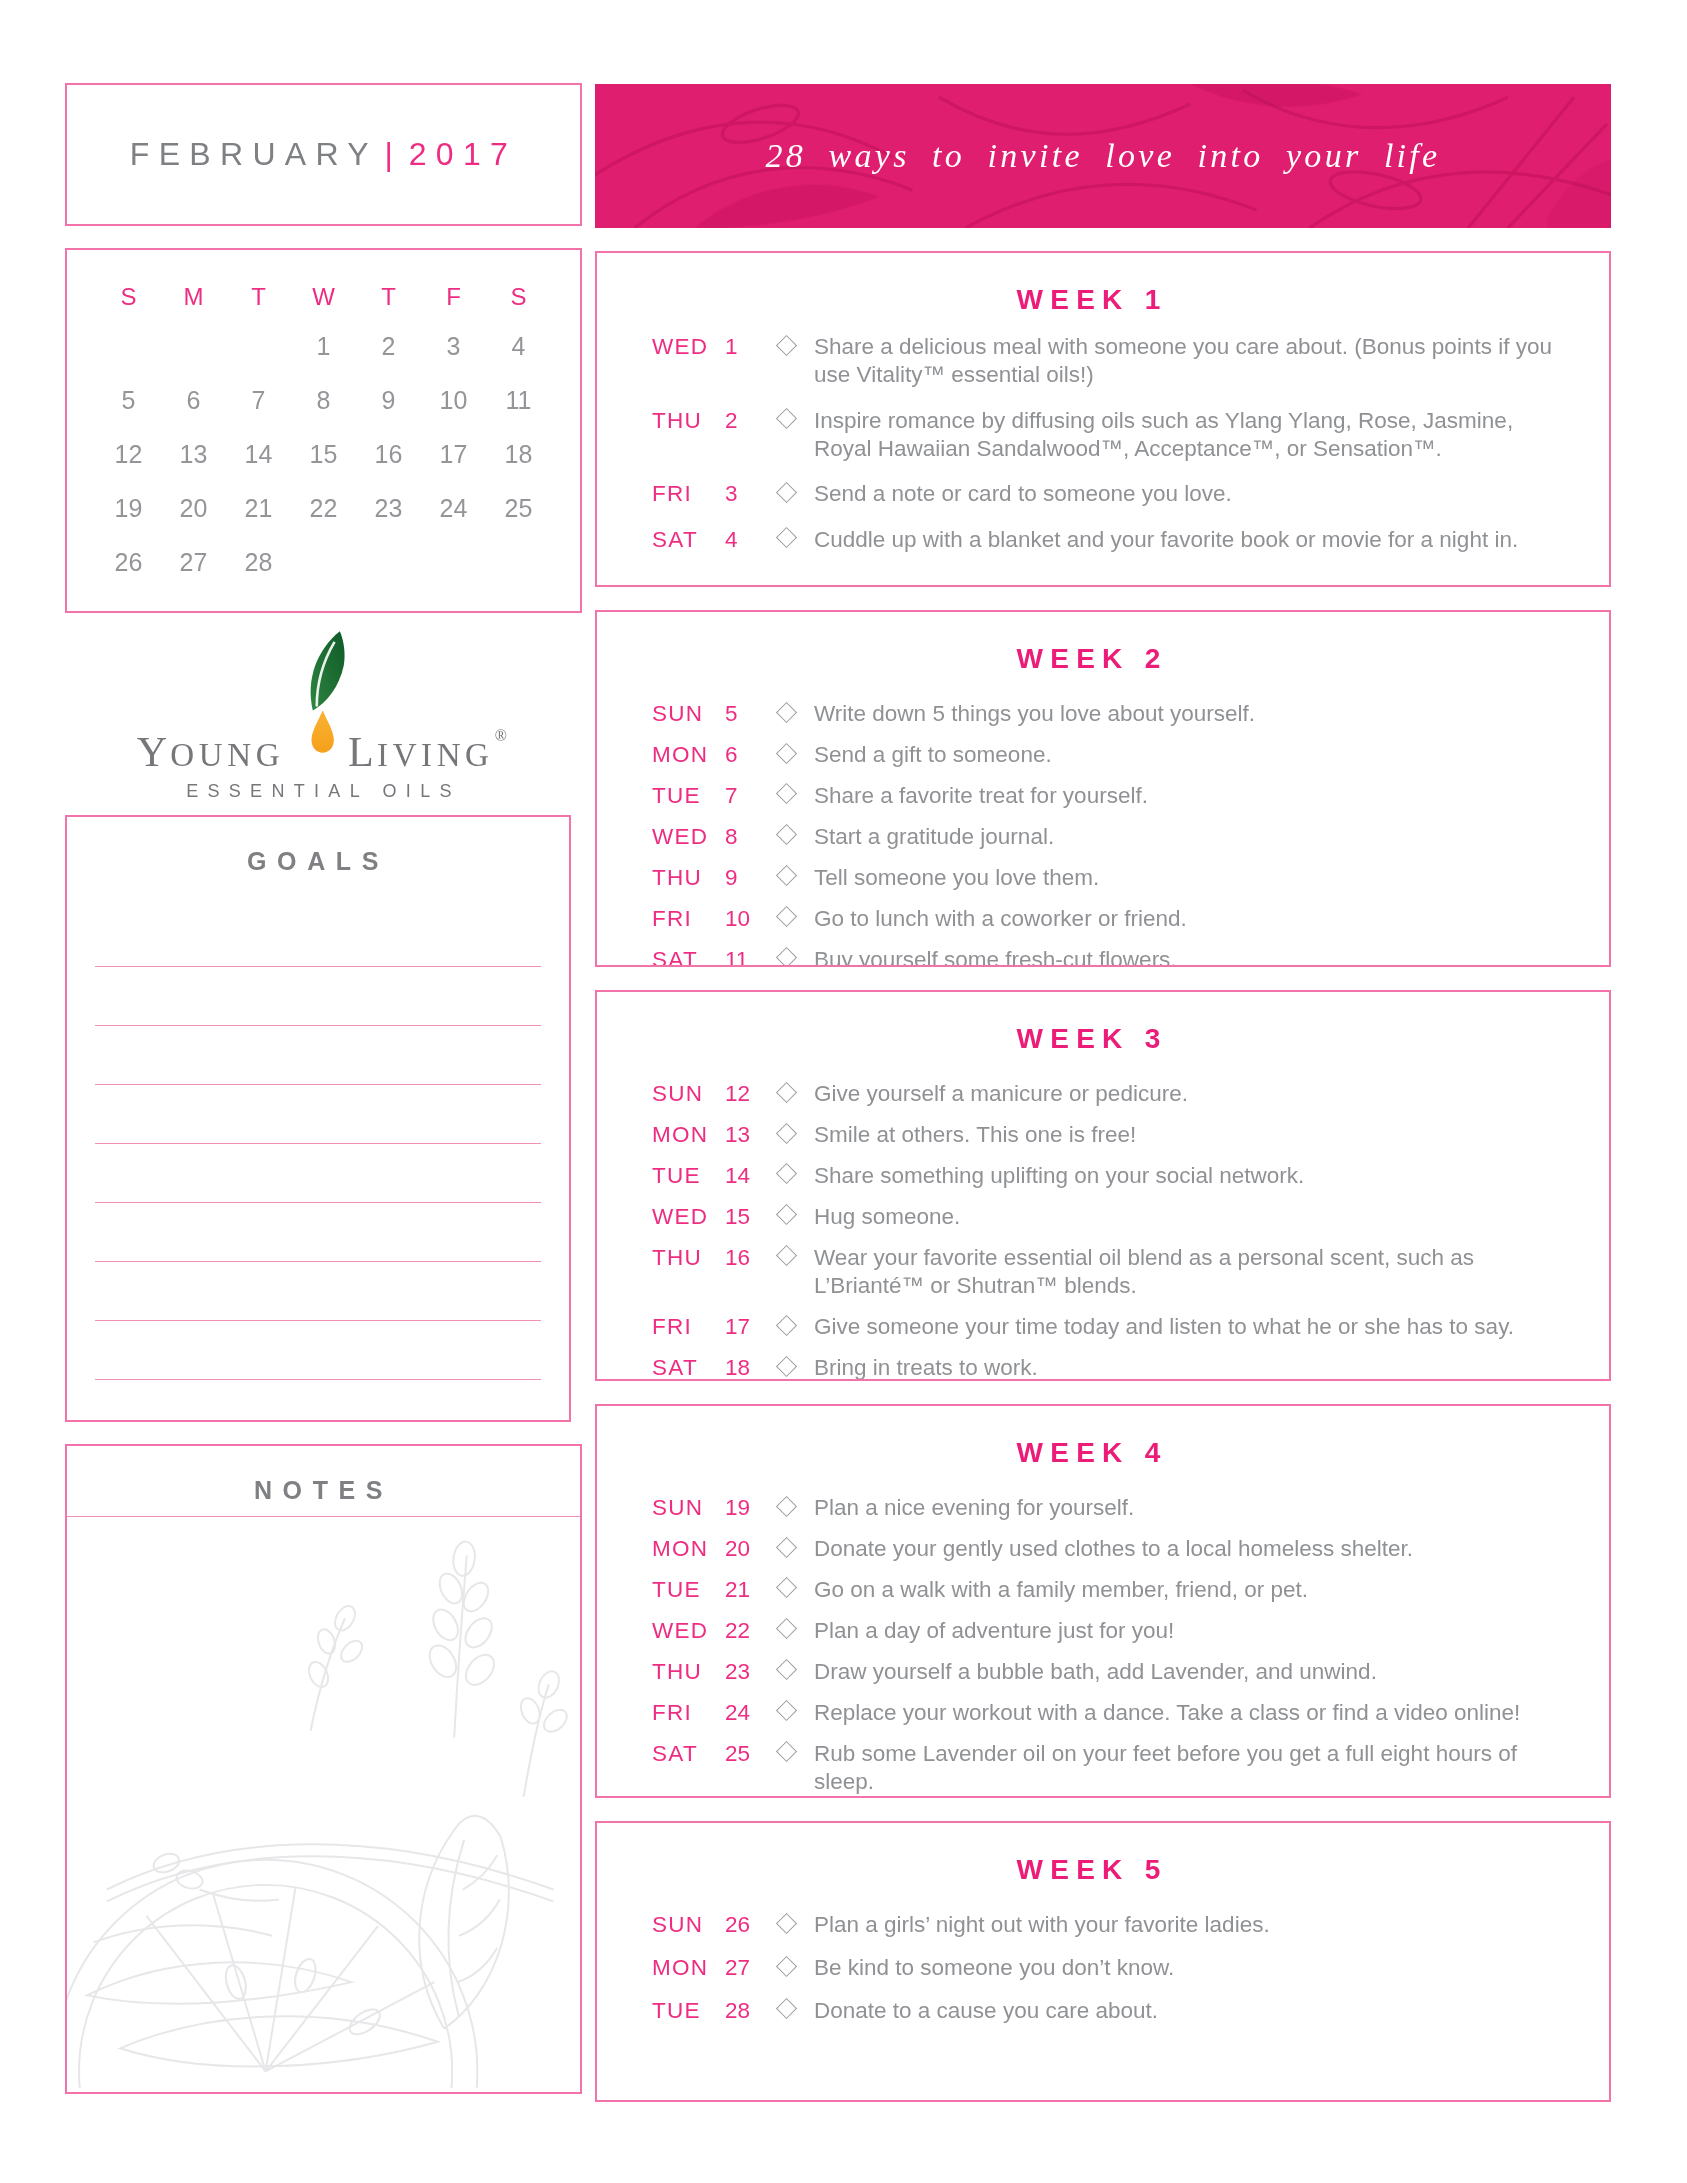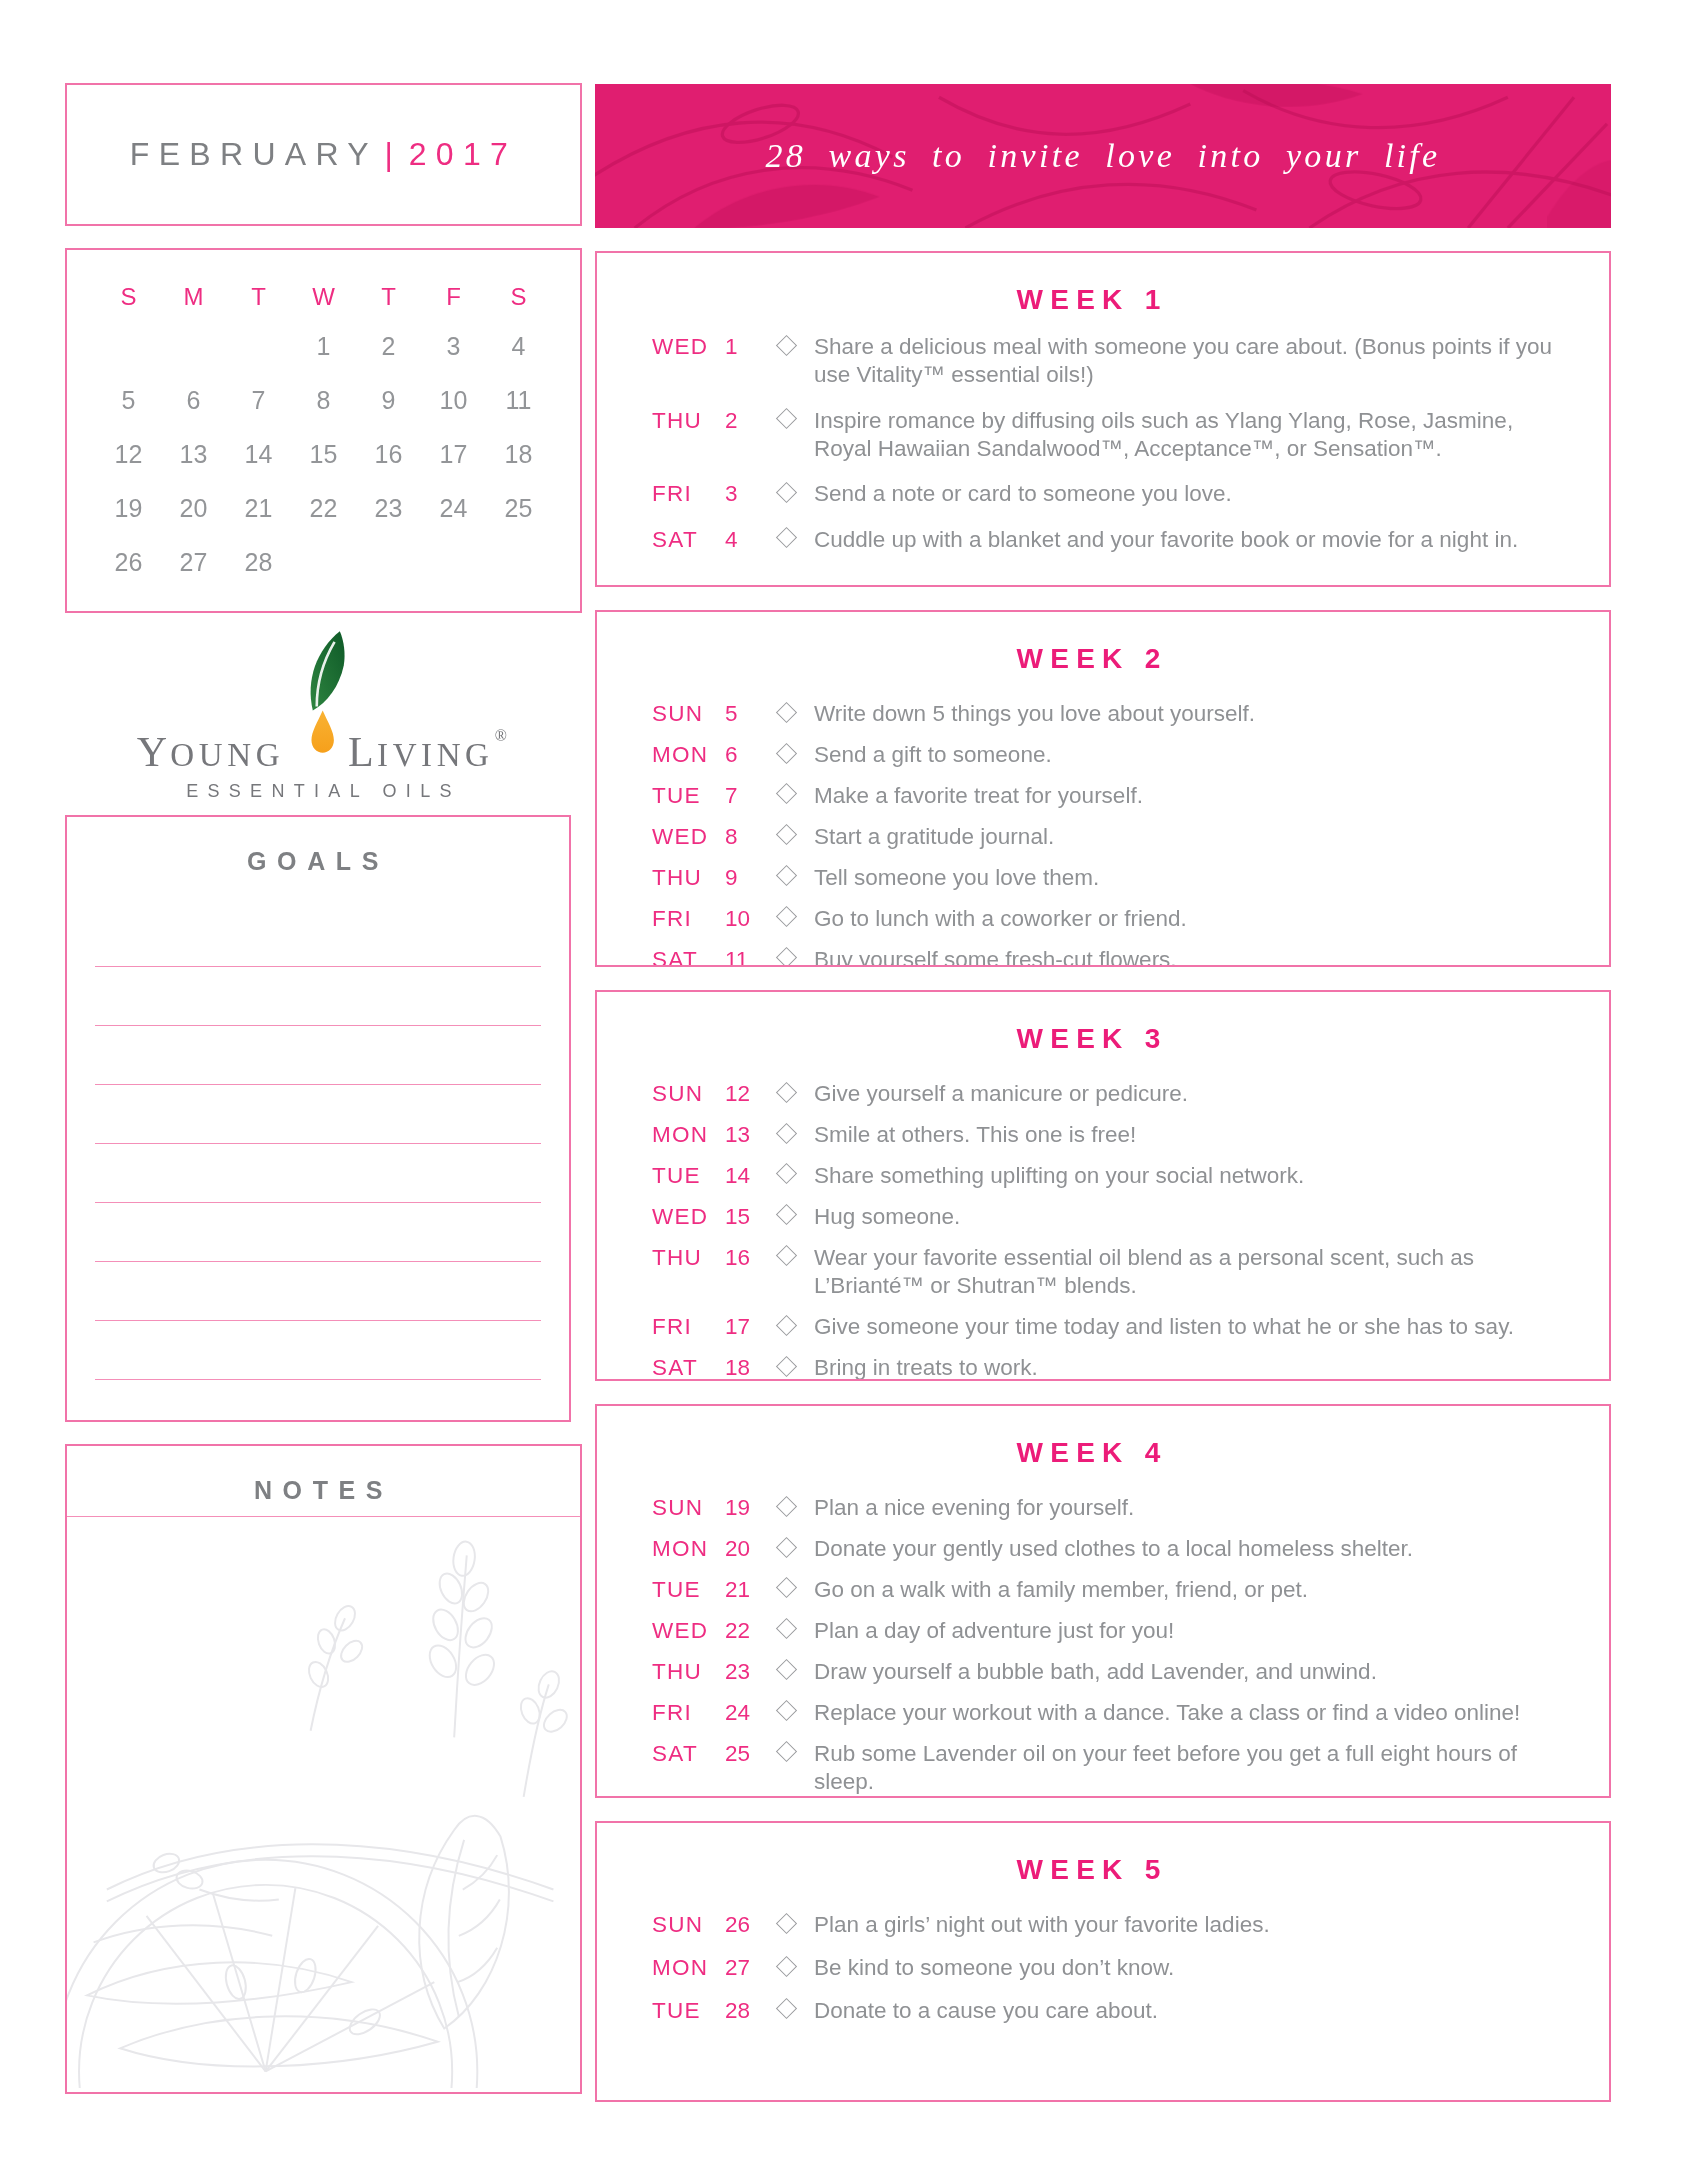--- a/index.html
+++ b/index.html
@@ -325,21 +325,21 @@
             </span>
     <span class="txt">Send a gift to someone.</span>
   </div>
 
   <div class="entry">
     <span class="day">TUE</span>
     <span class="date">7</span>
     <span class="dia">
               <span class="diamond"></span>
             </span>
-    <span class="txt">Make a favorite treat for yourself.</span>
+    <span class="txt">Share a favorite treat for yourself.</span>
   </div>
 
   <div class="entry">
     <span class="day">WED</span>
     <span class="date">8</span>
     <span class="dia">
               <span class="diamond"></span>
             </span>
     <span class="txt">Start a gratitude journal.</span>
   </div>

